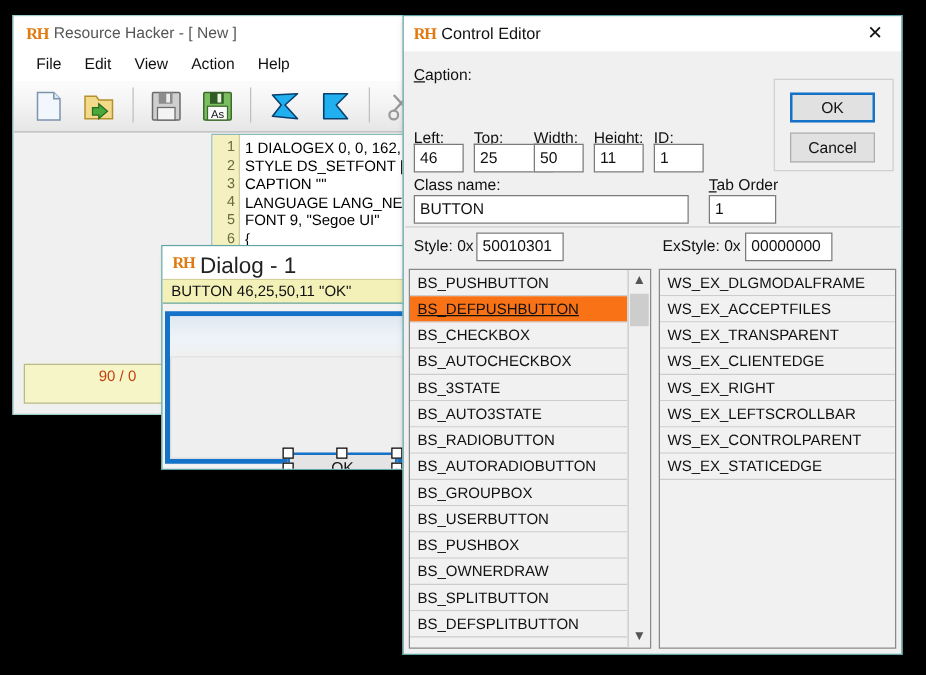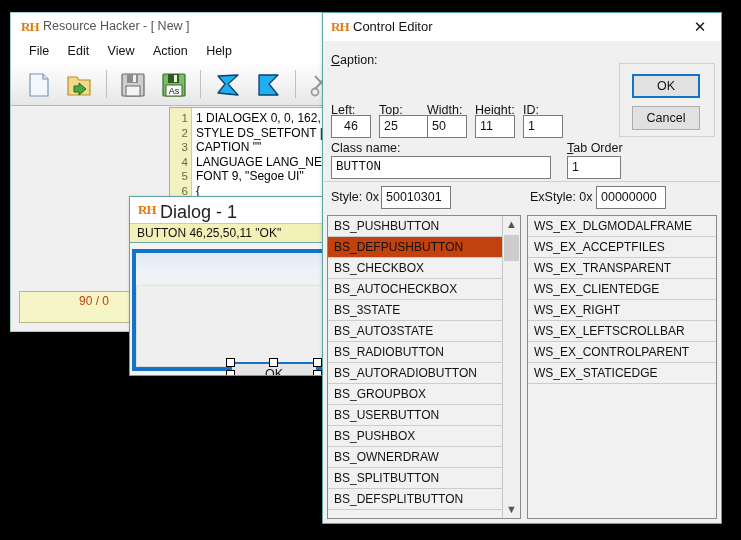--- a/index.html
+++ b/index.html
@@ -157,21 +157,21 @@
     position: absolute; top: 0; bottom: 0; background: #f1f1f1;
     border: 1px solid #8a8a8a; overflow: hidden;
   }
   #list-style { left: 0; width: 192px; }
   #list-exstyle { left: 200px; right: 0; }
   .litem {
     height: 21px; line-height: 20px; font-size: 12px; color: #111;
     padding-left: 6px; border-bottom: 1px solid #cdcdcd; background: #f1f1f1;
     white-space: nowrap; overflow: hidden; box-sizing: border-box;
   }
-  .litem.sel { background: #c2410c; }
+  .litem.sel { background: #f97316; text-decoration: underline; }
   .lscroll {
     position: absolute; right: 0; top: 0; bottom: 0; width: 17px;
     background: #f0f0f0; border-left: 1px solid #c8c8c8;
   }
   .lscroll .arrow { position:absolute; left:0; width:17px; height:17px; text-align:center;
       font-size: 11px; color:#555; line-height: 17px; }
   .lscroll .arrow.up { top: 0; }
   .lscroll .arrow.down { bottom: 0; }
   .lscroll .thumb { position:absolute; left:1px; top:19px; width:15px; height:26px; background:#cdcdcd; }
   .list-inner { position:absolute; left:0; top:0; right:18px; bottom:0; overflow:hidden; }
@@ -317,21 +317,21 @@
       <span id="ctrl-close">✕</span>
     </div>
 
     <span class="flabel" style="left:8px; top:40px;">
       <u>C</u><span>aption:</span>
     </span>
 
     <span class="flabel" style="left:8px; top:90px;">
       <u>L</u><span>eft:</span>
     </span>
-    <div class="tbox" style="left:8px; top:102px; width:40px; height:23px;text-align:center;">
+    <div class="tbox" style="left:8px; top:102px; width:40px; height:23px;">
       <span>46</span>
     </div>
 
     <span class="flabel" style="left:56px; top:90px;">
       <u>T</u><span>op:</span>
     </span>
     <div class="tbox" style="left:56px; top:102px; width:64px; height:23px;">
       <span>25</span>
     </div>
 
@@ -352,21 +352,21 @@
     <span class="flabel" style="left:200px; top:90px;">
       <u>I</u><span>D:</span>
     </span>
     <div class="tbox" style="left:200px; top:102px; width:40px; height:23px;">
       <span>1</span>
     </div>
 
     <span class="flabel" style="left:8px; top:128px;">
       <span>Class name:</span>
     </span>
-    <div class="tbox" style="left:8px; top:143px; width:220px; height:23px;font-family:Liberation Mono, monospace;">
+    <div class="tbox" style="left:8px; top:143px; width:220px; height:23px;">
       <span>BUTTON</span>
     </div>
 
     <span class="flabel" style="left:244px; top:128px;">
       <u>T</u><span>ab Order</span>
     </span>
     <div class="tbox" style="left:244px; top:143px; width:54px; height:23px;">
       <span>1</span>
     </div>
 

